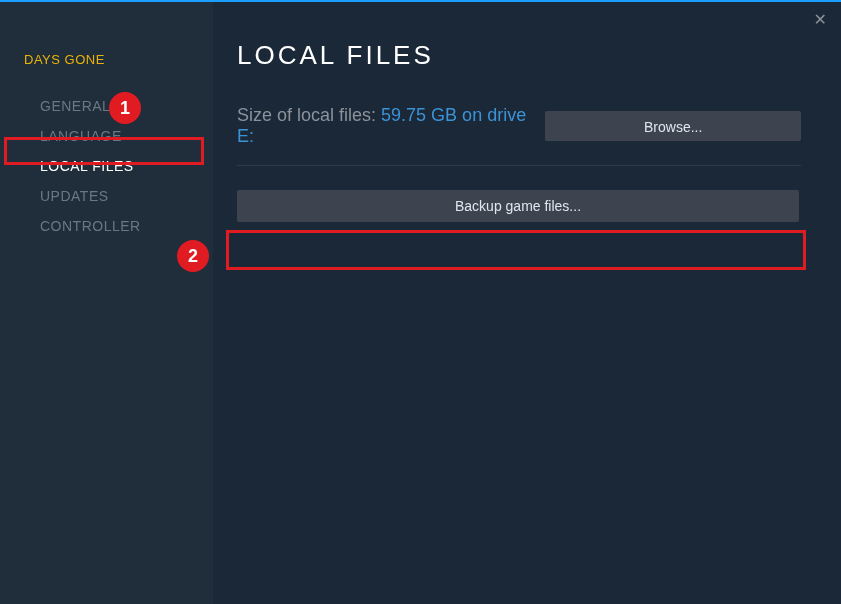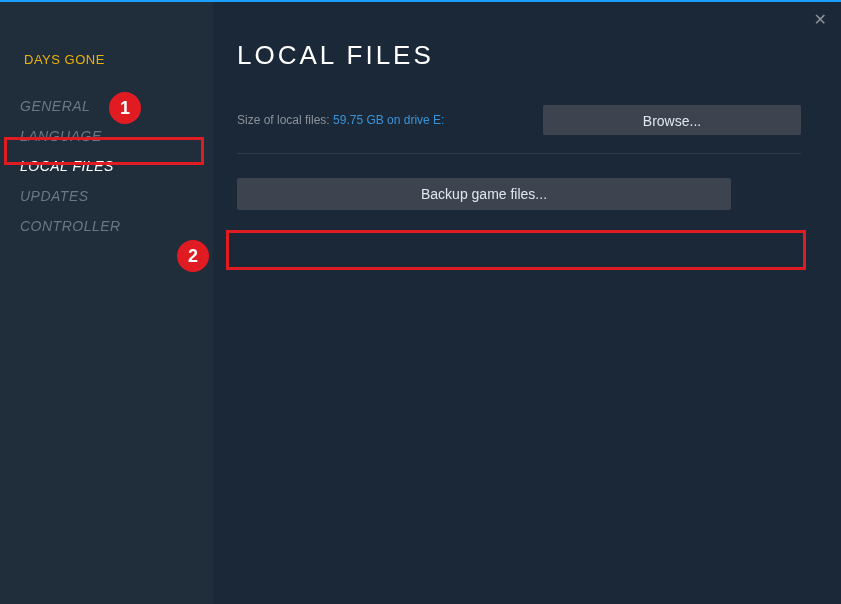--- a/index.html
+++ b/index.html
@@ -36,26 +36,25 @@
     }
     .game-title {
       font-size: 13px;
       font-weight: 400;
       letter-spacing: 0.5px;
       color: #eab308;
       padding: 30px 24px 24px 24px;
     }
     .nav-list { list-style: none; }
     .nav-item {
-      padding: 7px 20px;
+      padding: 7px 40px;
       font-size: 14px;
       letter-spacing: 0.5px;
       color: #6b7785;
       cursor: pointer;
-      font-style: italic;
     }
     .nav-item.active {
       color: #ffffff;
     }
     .main {
       flex: 1;
       padding: 38px 40px 40px 24px;
       position: relative;
     }
     .page-title {
@@ -64,21 +63,21 @@
       letter-spacing: 3px;
       color: #ffffff;
       margin-bottom: 34px;
     }
     .size-row {
       display: flex;
       align-items: center;
       justify-content: space-between;
       margin-bottom: 18px;
     }
-    .size-text { font-size: 12px; color: #8b929a; }
+    .size-text { font-size: 18px; color: #8b929a; }
     .size-value { color: #3b93d6; }
     .btn {
       background: #3d4450;
       color: #dfe6ec;
       border: none;
       font-size: 14px;
       text-align: center;
       cursor: pointer;
       border-radius: 2px;
     }
@@ -87,21 +86,21 @@
       height: 30px;
       line-height: 32px;
     }
     .divider {
       border: none;
       border-top: 1px solid #2d3a47;
       margin: 18px 0 24px 0;
     }
     .full-btn {
       display: block;
-      width: 494px;
+      width: 562px;
       height: 32px;
       line-height: 32px;
       margin-bottom: 18px;
     }
     
     .hl-box-1 {
       position: absolute;
       left: 4px;
       top: 135px;
       width: 200px;

